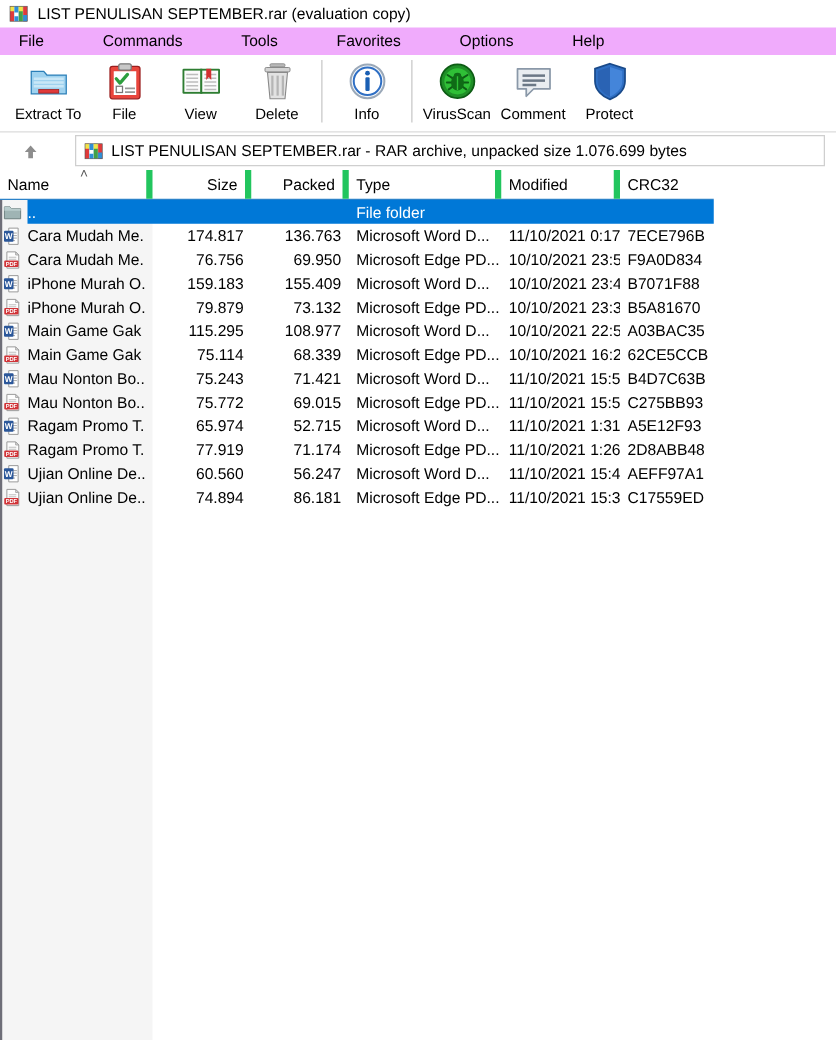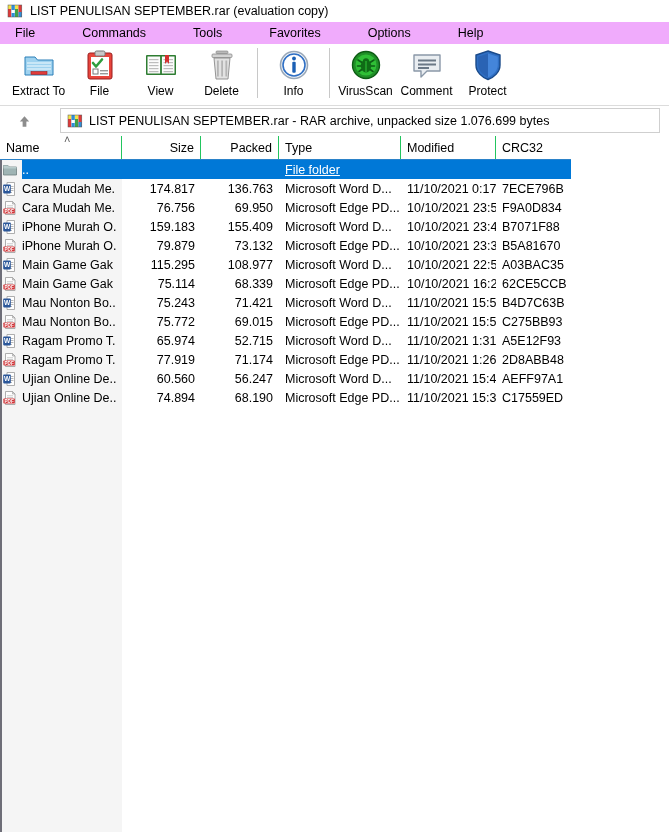--- a/index.html
+++ b/index.html
@@ -155,21 +155,21 @@
     width: 571px; height: 24px;
     background: #ffffff;
     border-bottom: 1px solid #2b82c9;
     display: flex;
   }
   .hcell {
     position: relative;
     font-size: 12.5px; color: #000000;
     display: flex; align-items: center;
     height: 23px;
-    border-right: 1px solid #22c55e;
+    border-right: 5px solid #22c55e;
     padding: 0 6px;
     white-space: nowrap;
     cursor: default;
   }
   .hcell.right { justify-content: flex-end; }
   .sort-caret {
     position: absolute; left: 64px; top: -3px;
     font-size: 11px; color: #5a5a5a;
     line-height: 12px;
   }
@@ -204,21 +204,21 @@
 
   
   .sel-bg {
     position: absolute; left: 22px; top: 0;
     width: 549px; height: 19px;
     background: #0078d7;
   }
   .row.selected { position: relative; }
   .row.selected .cell { position: relative; z-index: 2; }
   .row.selected .file-icon { z-index: 3; }
-  .row.selected .type-cell { color: #ffffff; text-decoration: underline; }
+  .row.selected .type-cell { color: #ffffff; }
 
   
   
   .ic-rar { display: block; width: 100%; height: 100%; }
 </style>
 </head>
 <body>
 
 <div id="app">
 
@@ -722,21 +722,21 @@
                   <rect x="5" y="5.4" width="6" height="0.8"></rect>
                   <rect x="5" y="7" width="6" height="0.8"></rect>
                 </g>
               <rect x="1.4" y="8.4" width="11.4" height="5.2" rx="0.8" fill="#d13438"></rect>
               <text x="7.1" y="12.6" font-family="Liberation Sans, sans-serif" font-size="4.6" font-weight="bold" fill="#ffffff" text-anchor="middle">PDF</text>
             </svg>
           </span>
           <span class="name-label">Ujian Online De...</span>
         </div>
         <div class="cell right" style="width:79px">74.894</div>
-        <div class="cell right" style="width:78px">68.190</div>
+        <div class="cell right" style="width:78px">86.181</div>
         <div class="cell" style="width:122px">Microsoft Edge PD...</div>
         <div class="cell" style="width:95px">11/10/2021 15:35</div>
         <div class="cell" style="width:75px">C17559ED</div>
       </div>
 
     </div>
   </div>
 
 </div>
 

